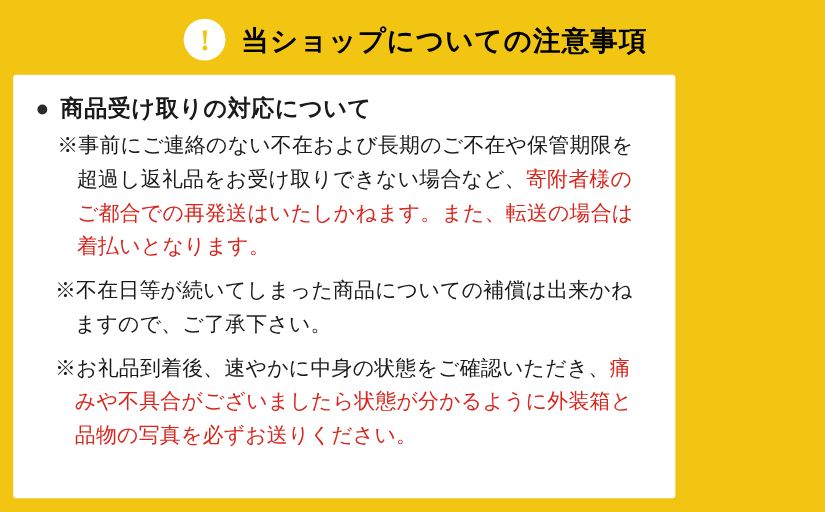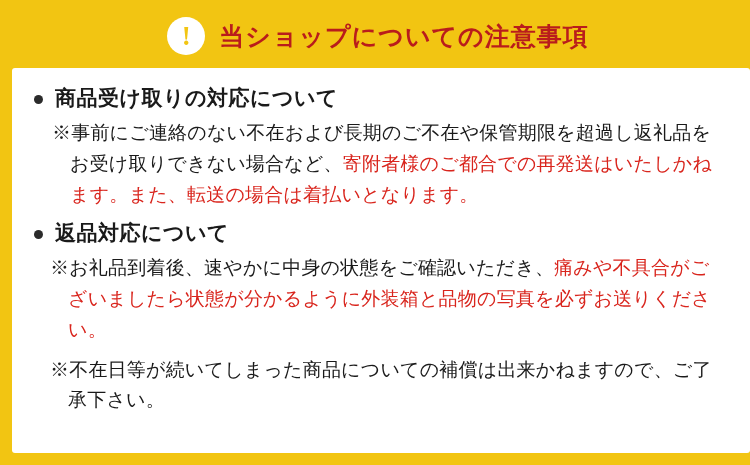--- a/index.html
+++ b/index.html
@@ -35,32 +35,32 @@
     display: flex;
     align-items: center;
     justify-content: center;
     font-size: 27px;
     font-weight: bold;
     line-height: 1;
     flex: 0 0 auto;
     font-family: "Liberation Serif", serif;
   }
   .header-title {
-    color: #b91c1c;
+    color: #000000;
     font-size: 25px;
     font-weight: bold;
     letter-spacing: 1px;
     white-space: nowrap;
   }
   
   .card {
     position: absolute;
     left: 12px;
     top: 68px;
-    width: 738px;
+    width: 602px;
     height: 385px;
     background: #ffffff;
     border-radius: 3px;
     padding: 16px 22px 10px 22px;
   }
   .section { margin-bottom: 2px; }
   .sec-head {
     display: flex;
     align-items: flex-start;
     gap: 12px;
@@ -110,30 +110,26 @@
       <div class="sec-head">
         <span class="bullet"></span>
         <span class="sec-title">商品受け取りの対応について</span>
       </div>
       <p class="para">
         <span class="blk">※事前にご連絡のない不在および長期のご不在や保管期限を超過し返礼品をお受け取りできない場合など、</span><span class="red">寄附者様のご都合での再発送はいたしかねます。また、転送の場合は着払いとなります。</span>
       </p>
     </div>
 
     <div class="section section-2">
-      <div class="sec-head">
-        <span class="bullet"></span>
-        <span class="sec-title">返品対応について</span>
-      </div>
+
+      <p class="para">
+        <span class="blk">※不在日等が続いてしまった商品についての補償は出来かねますので、ご了承下さい。</span>
+      </p>
 
       <p class="para">
         <span class="blk">※お礼品到着後、速やかに中身の状態をご確認いただき、</span><span class="red">痛みや不具合がございましたら状態が分かるように外装箱と品物の写真を必ずお送りください。</span>
-      </p>
-
-      <p class="para">
-        <span class="blk">※不在日等が続いてしまった商品についての補償は出来かねますので、ご了承下さい。</span>
       </p>
 
 
     </div>
 
   </div>
 </div>
 
 </body></html>

